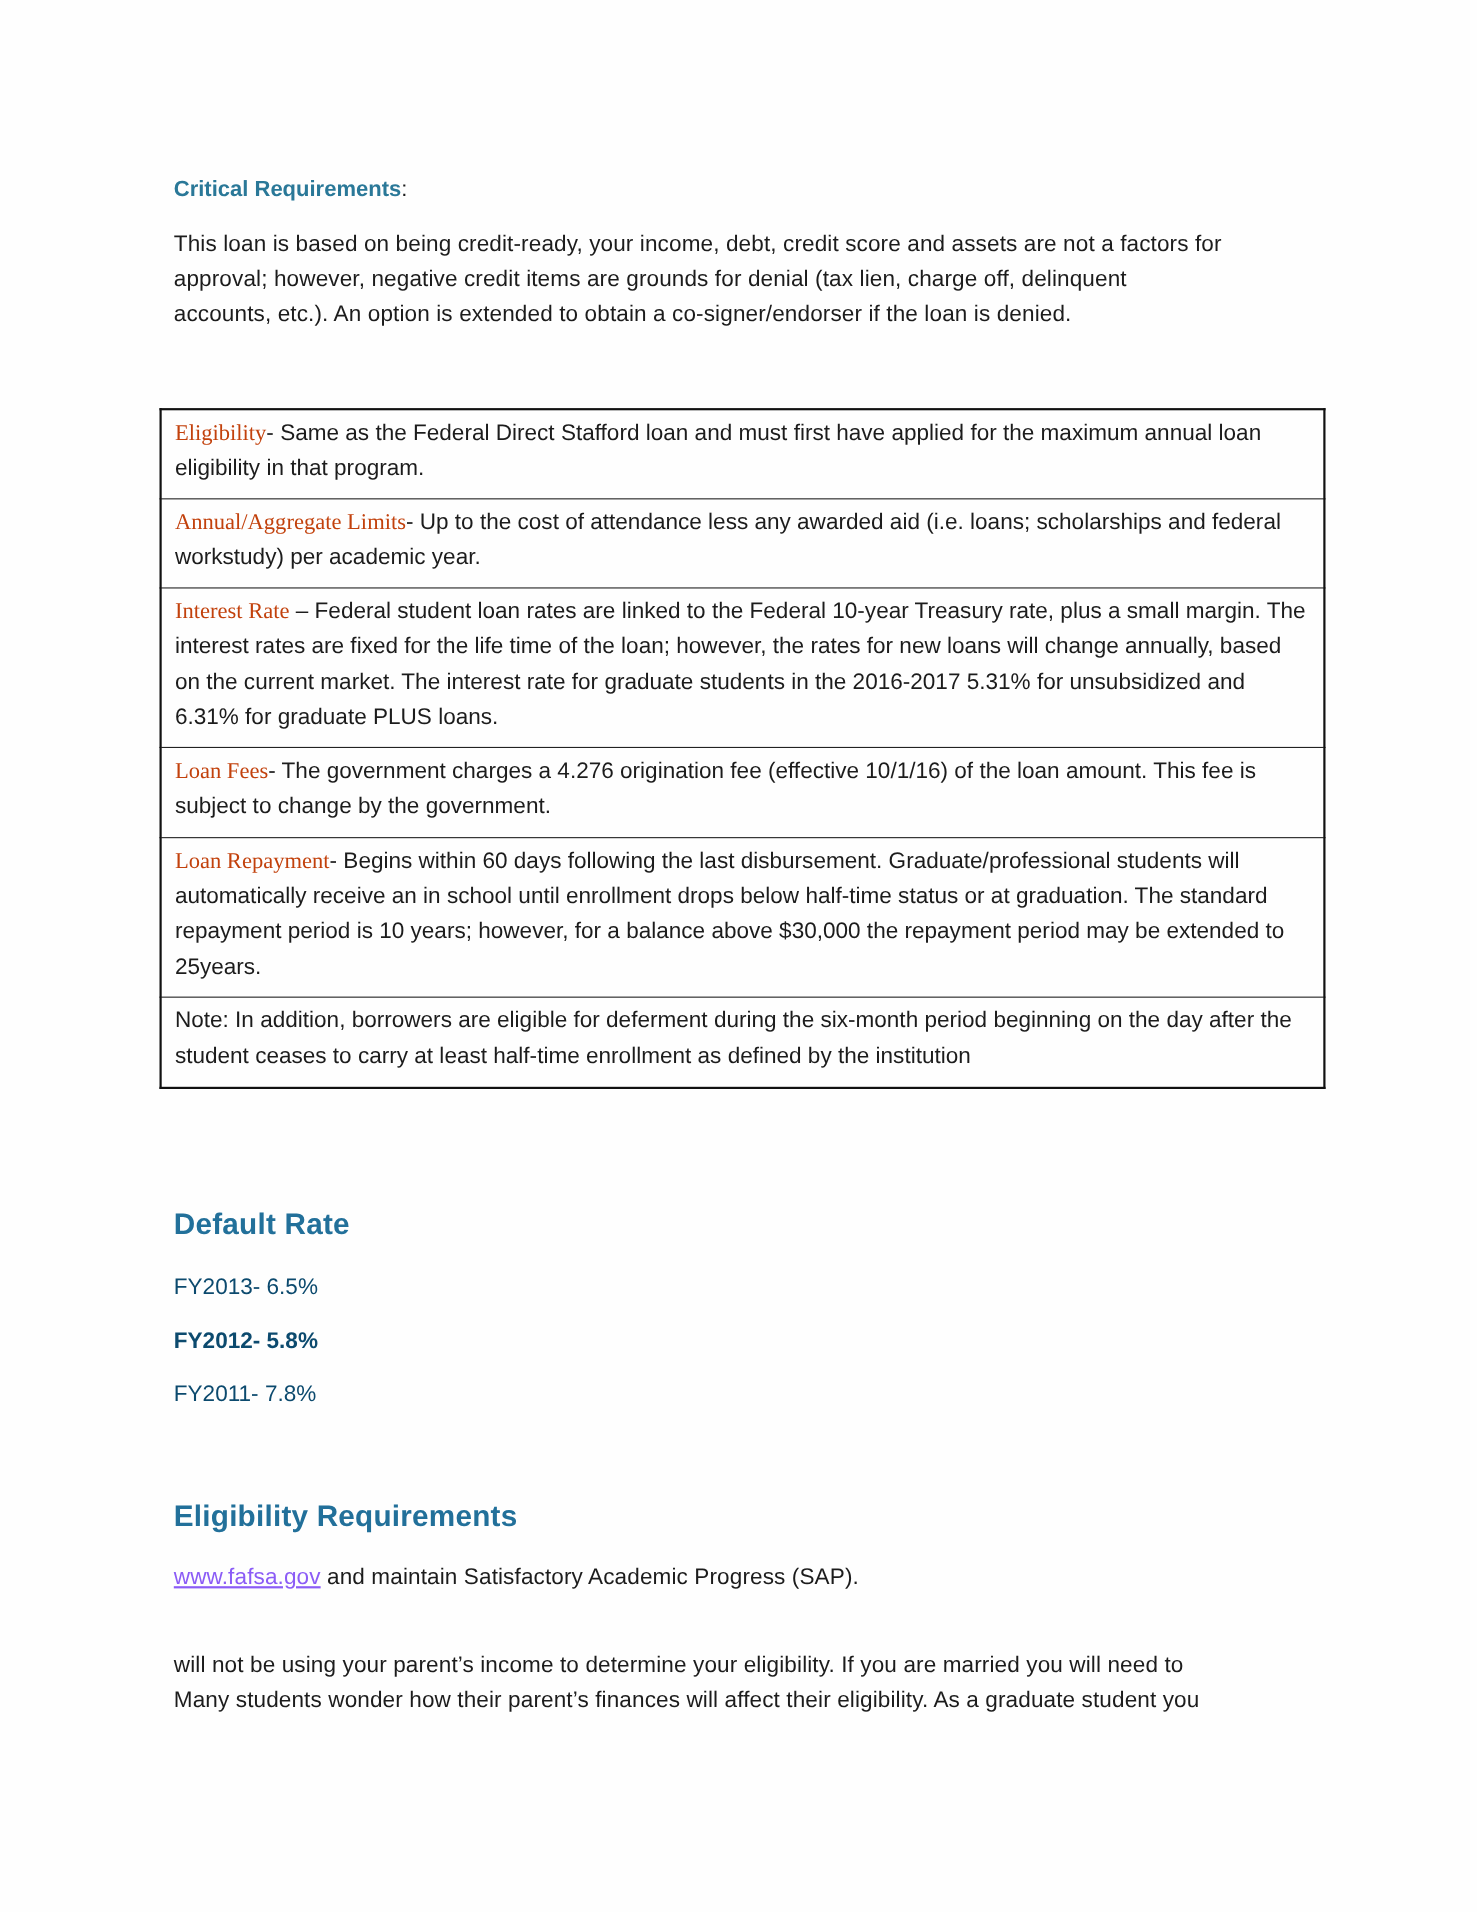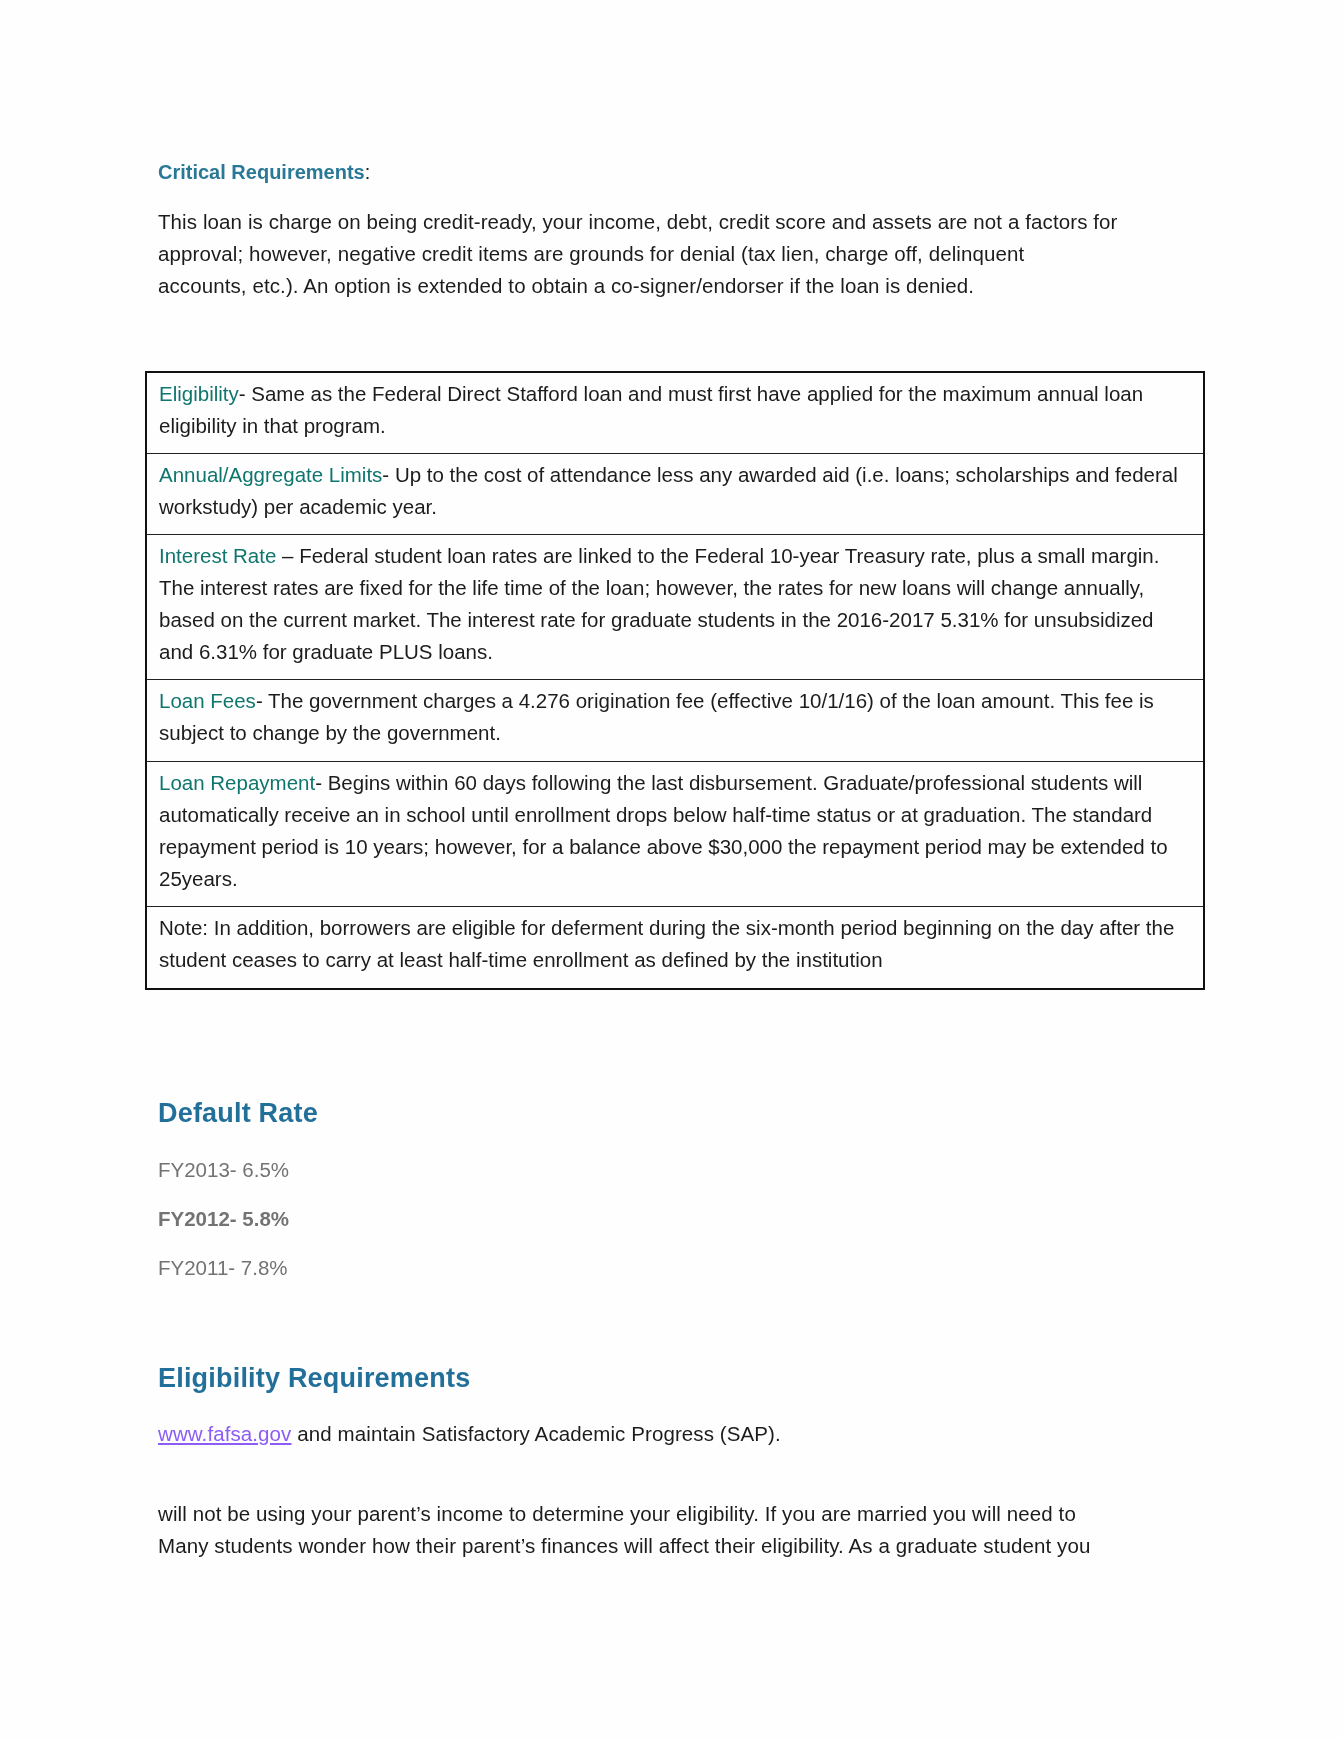--- a/index.html
+++ b/index.html
@@ -38,21 +38,22 @@
       color: #1c1c1c;
       font-weight: normal;
     }
     .h2 {
       font-size: 27px;
       font-weight: bold;
       color: #22709a;
       letter-spacing: 0.2px;
     }
     .label {
-      color: #0f766e;
+      color: #c2410c;
+      font-family: Liberation Serif, serif;
     }
     table.info {
       position: absolute;
       left: 145px;
       top: 371px;
       width: 1060px;
       border-collapse: collapse;
       border: 2px solid #111;
     }
     table.info td {
@@ -64,38 +65,38 @@
       color: #1c1c1c;
     }
     .r1 { height: 81px; }
     .r2 { height: 81px; }
     .r3 { height: 145px; }
     .r4 { height: 82px; }
     .r5 { height: 145px; }
     .r6 { height: 83px; }
     .fy {
       font-size: 20.5px;
-      color: #737373;
+      color: #0c4a6e;
     }
     a.link {
       color: #8b5cf6;
       text-decoration: underline;
     }
   </style>
 </head>
 <body>
 
 <div class="page">
 
   <div class="abs subhead" style="left:158px; top:161px;">
     <span>Critical Requirements</span><span class="colon">:</span>
   </div>
 
   <div class="abs body-text" style="left:158px; top:206px; width:1060px;">
-    <div>This loan is charge on being credit-ready, your income, debt, credit score and assets are not a factors for</div>
+    <div>This loan is based on being credit-ready, your income, debt, credit score and assets are not a factors for</div>
     <div>approval; however, negative credit items are grounds for denial (tax lien, charge off, delinquent</div>
     <div>accounts, etc.). An option is extended to obtain a co-signer/endorser if the loan is denied.</div>
   </div>
 
   <table class="info">
     <tbody>
         <tr class="r1">
       <td><span class="label">Eligibility</span><span>- Same as the Federal Direct Stafford loan and must first have applied for the maximum annual loan eligibility in that program.</span></td>
     </tr>
     <tr class="r2">

